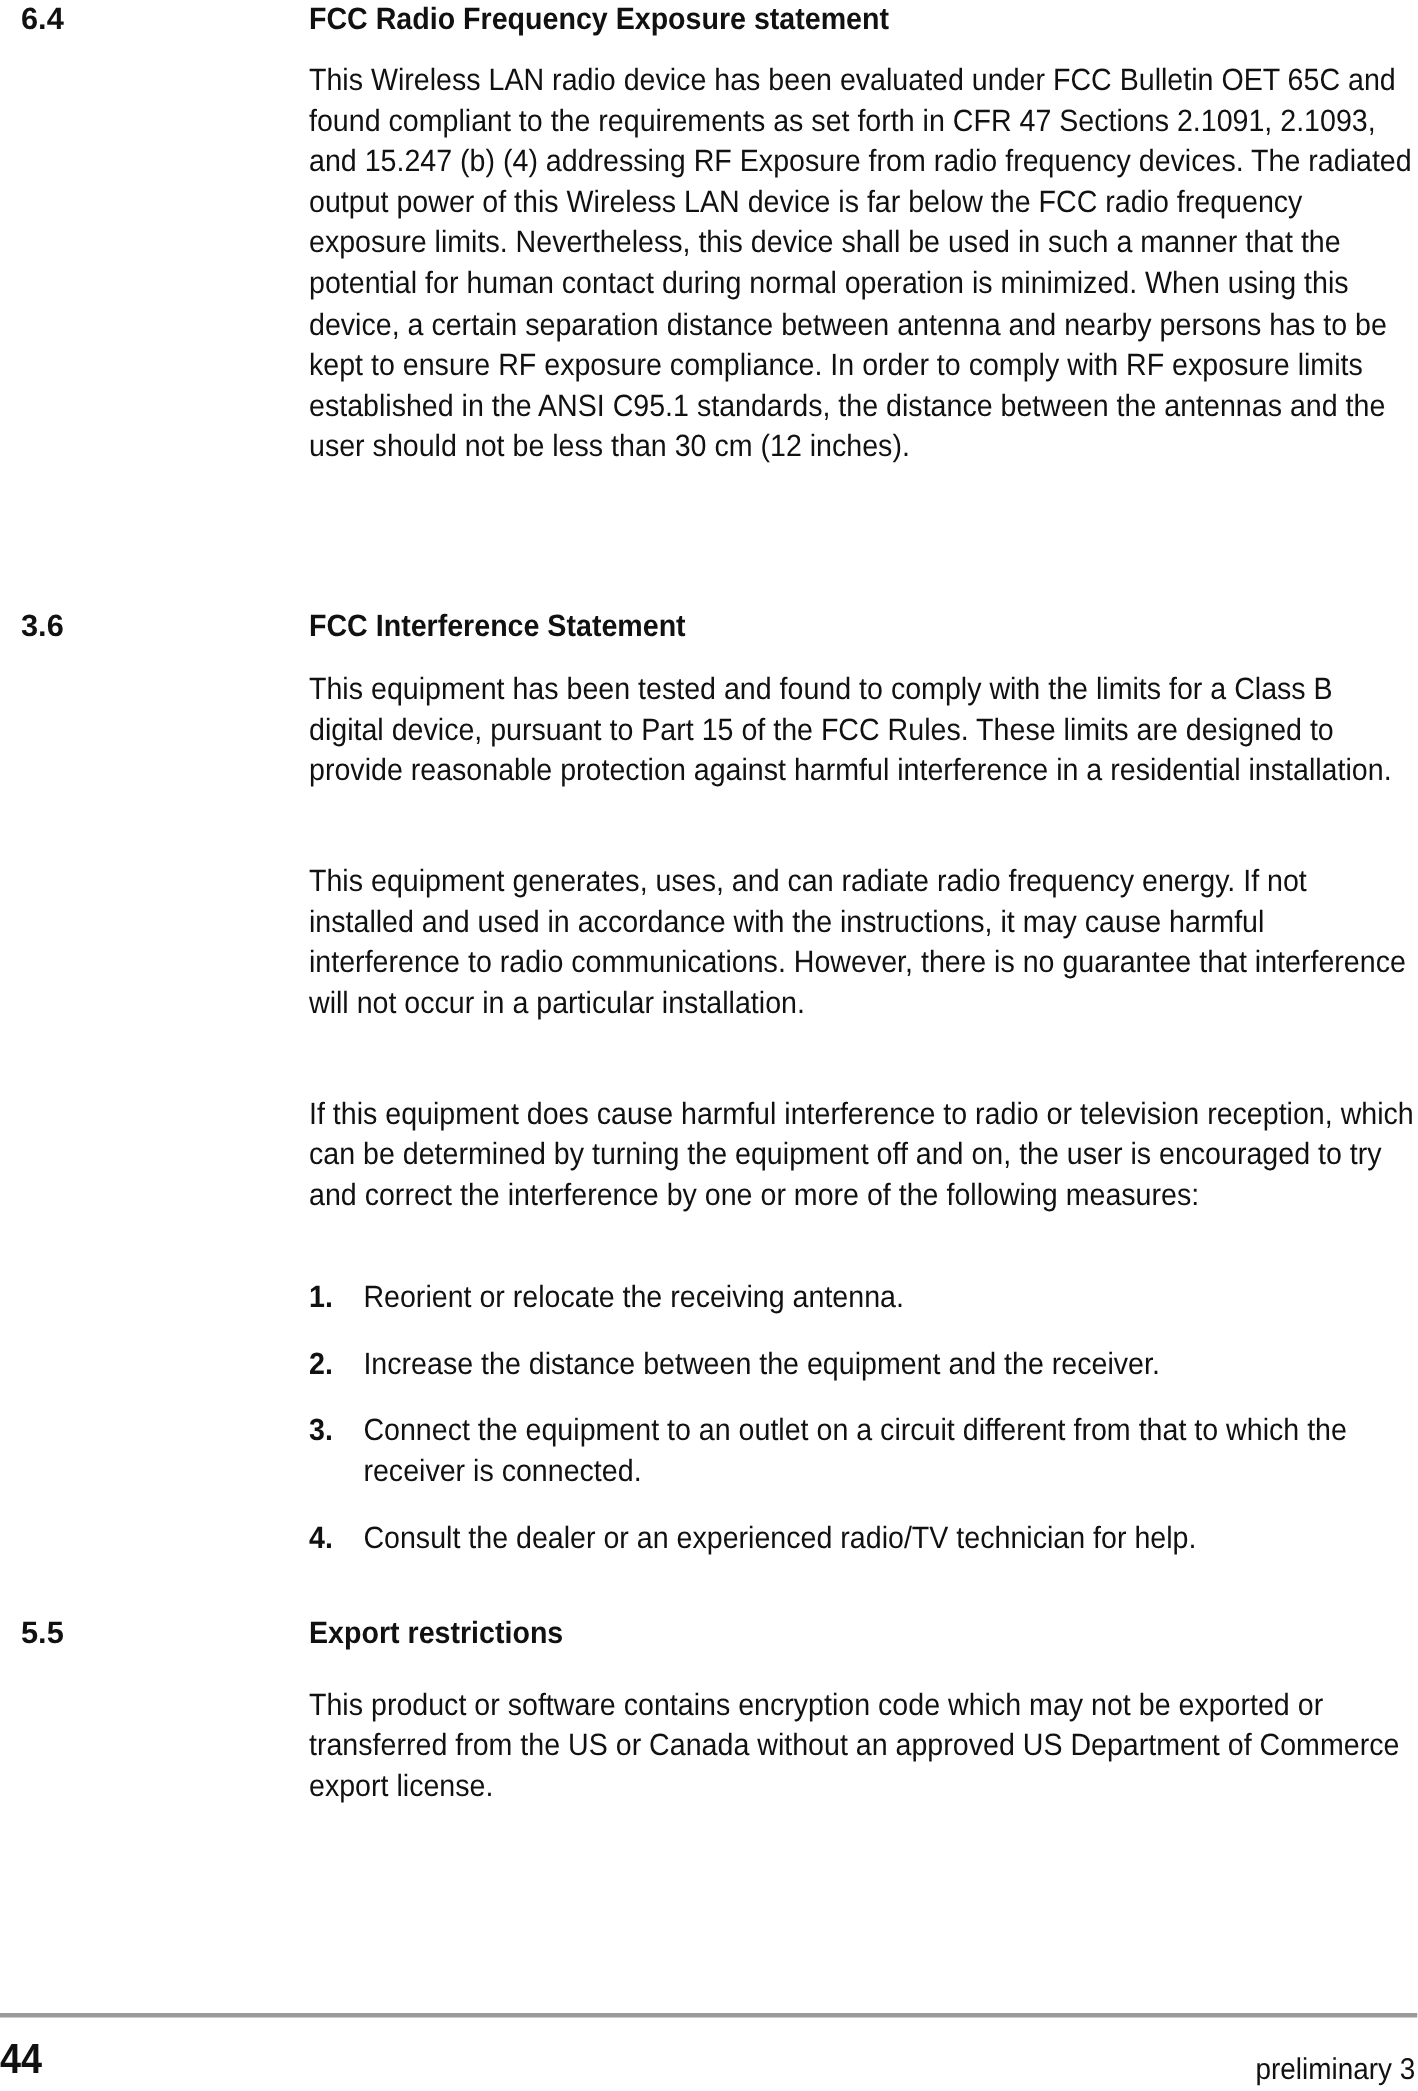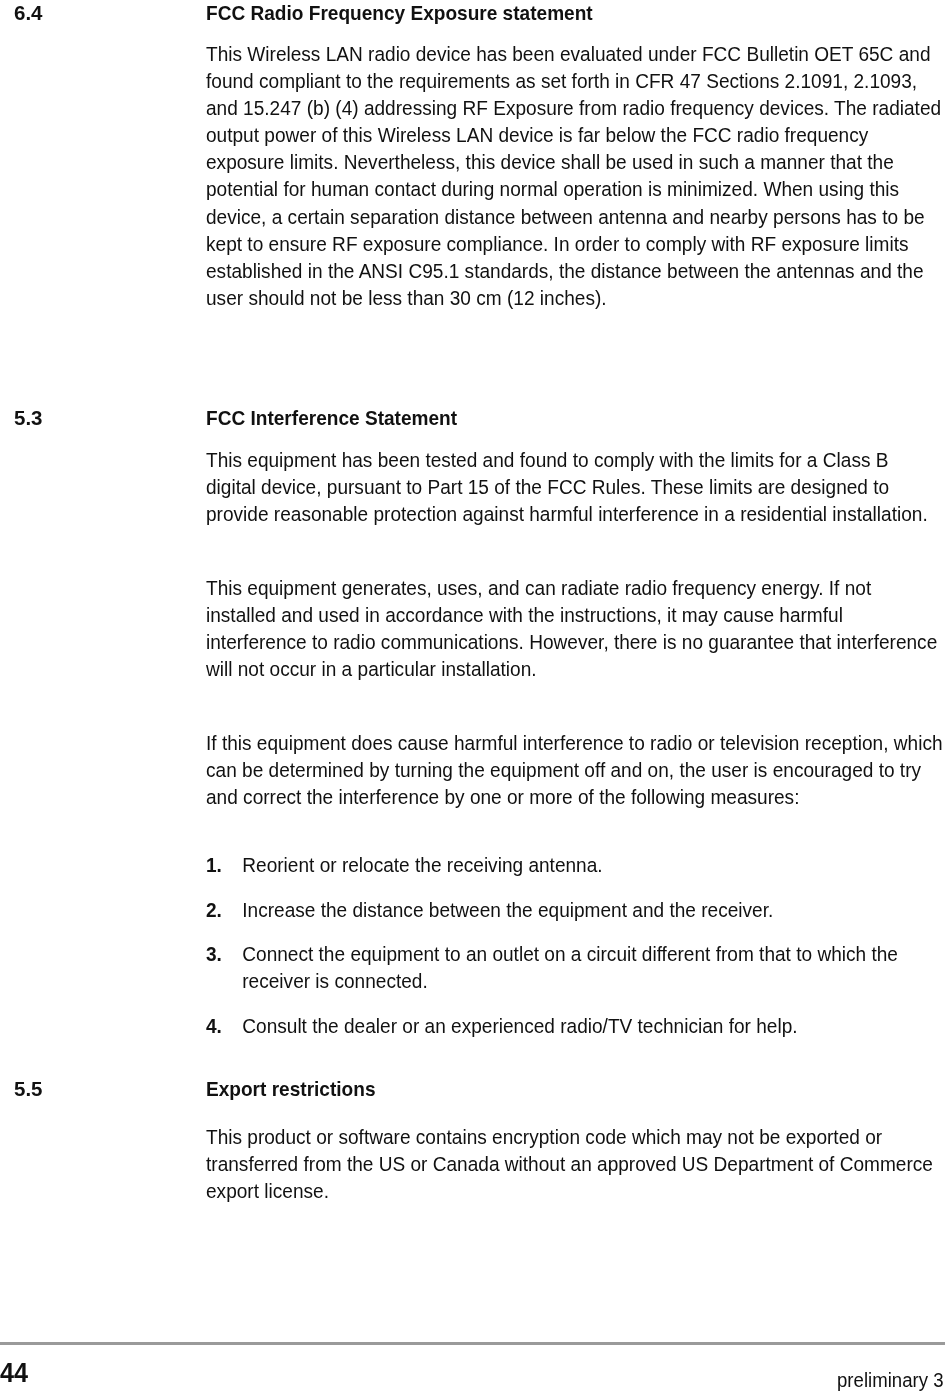--- a/index.html
+++ b/index.html
@@ -17,21 +17,21 @@
   .pg { position:absolute; left:0; top:1357px; font-weight:bold; font-size:28px; transform:scaleX(0.9); transform-origin:left top; }
   .footer-r { position:absolute; right:2px; top:1369px; font-size:20px; transform:scaleX(0.93); transform-origin:right top; }
 </style>
 </head>
 <body>
 
 <div class="sec-num" style="top:1px">6.4</div>
 <div class="sec-title" style="top:1px">FCC Radio Frequency Exposure statement</div>
 <div class="para" style="top:40px">This Wireless LAN radio device has been evaluated under FCC Bulletin OET 65C and found compliant to the requirements as set forth in CFR 47 Sections 2.1091, 2.1093, and 15.247 (b) (4) addressing RF Exposure from radio frequency devices. The radiated output power of this Wireless LAN device is far below the FCC radio frequency exposure limits. Nevertheless, this device shall be used in such a manner that the potential for human contact during normal operation is minimized. When using this device, a certain separation distance between antenna and nearby persons has to be kept to ensure RF exposure compliance. In order to comply with RF exposure limits established in the ANSI C95.1 standards, the distance between the antennas and the user should not be less than 30 cm (12 inches).</div>
 
-<div class="sec-num" style="top:406px">5.3</div>
+<div class="sec-num" style="top:406px">3.6</div>
 <div class="sec-title" style="top:406px">FCC Interference Statement</div>
 <div class="para" style="top:446px">This equipment has been tested and found to comply with the limits for a Class B digital device, pursuant to Part 15 of the FCC Rules. These limits are designed to provide reasonable protection against harmful interference in a residential installation.</div>
 <div class="para" style="top:574px">This equipment generates, uses, and can radiate radio frequency energy. If not installed and used in accordance with the instructions, it may cause harmful interference to radio communications. However, there is no guarantee that interference will not occur in a particular installation.</div>
 <div class="para" style="top:729px">If this equipment does cause harmful interference to radio or television reception, which can be determined by turning the equipment off and on, the user is encouraged to try and correct the interference by one or more of the following measures:</div>
 
 <div class="item" style="top:851px">
   <span class="n">1.</span>
   <span class="t">Reorient or relocate the receiving antenna.</span>
 </div>
 <div class="item" style="top:896px">

